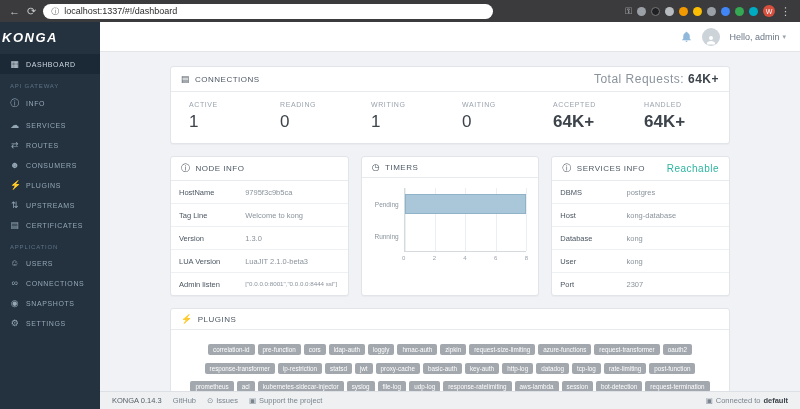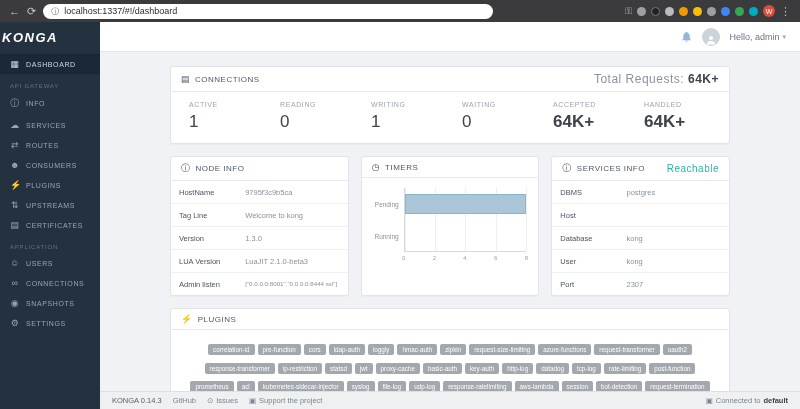--- a/index.html
+++ b/index.html
@@ -289,20 +289,21 @@
               <span class="ph-icon">ⓘ</span>
               <span>SERVICES INFO</span>
               <span class="badge-reachable">Reachable</span>
             </div>
             <div class="kv-row">
               <div class="kv-label">DBMS</div>
               <div class="kv-value">postgres</div>
             </div>
             <div class="kv-row">
               <div class="kv-label">Host</div>
+              <div class="kv-value">kong-database</div>
             </div>
             <div class="kv-row">
               <div class="kv-label">Database</div>
               <div class="kv-value">kong</div>
             </div>
             <div class="kv-row">
               <div class="kv-label">User</div>
               <div class="kv-value">kong</div>
             </div>
             <div class="kv-row">

